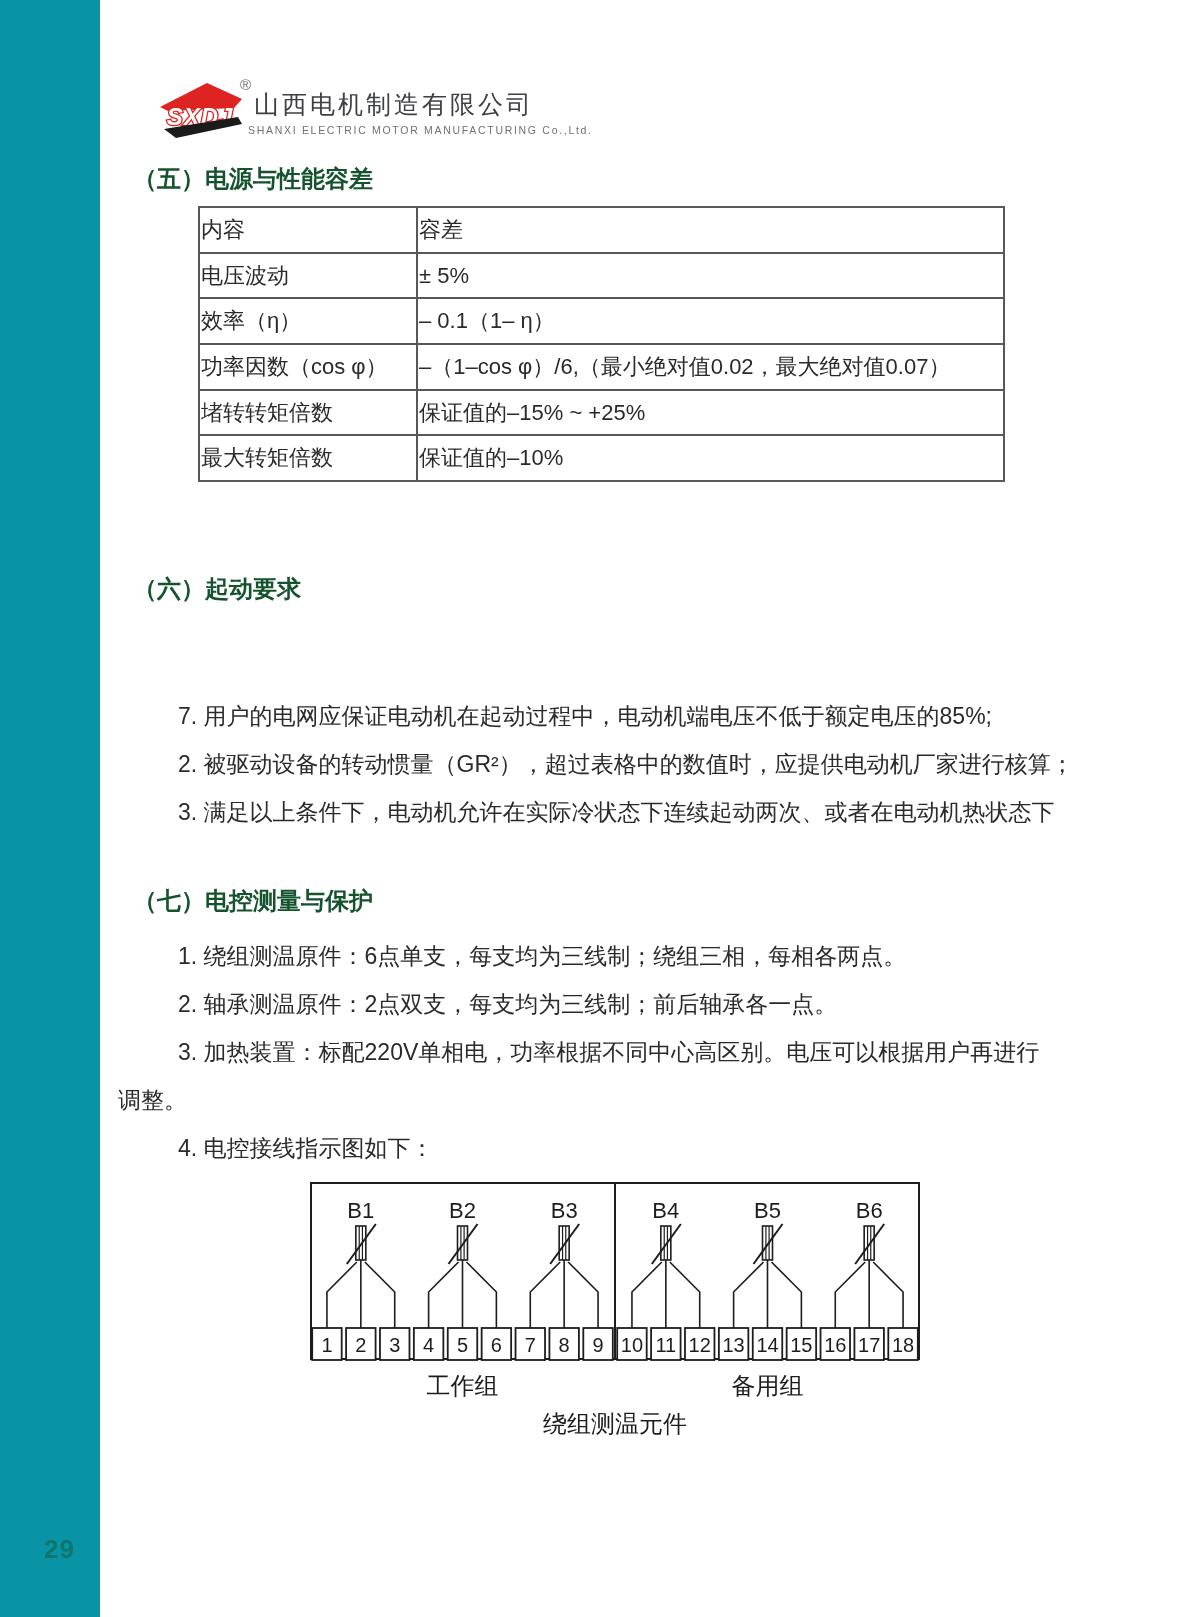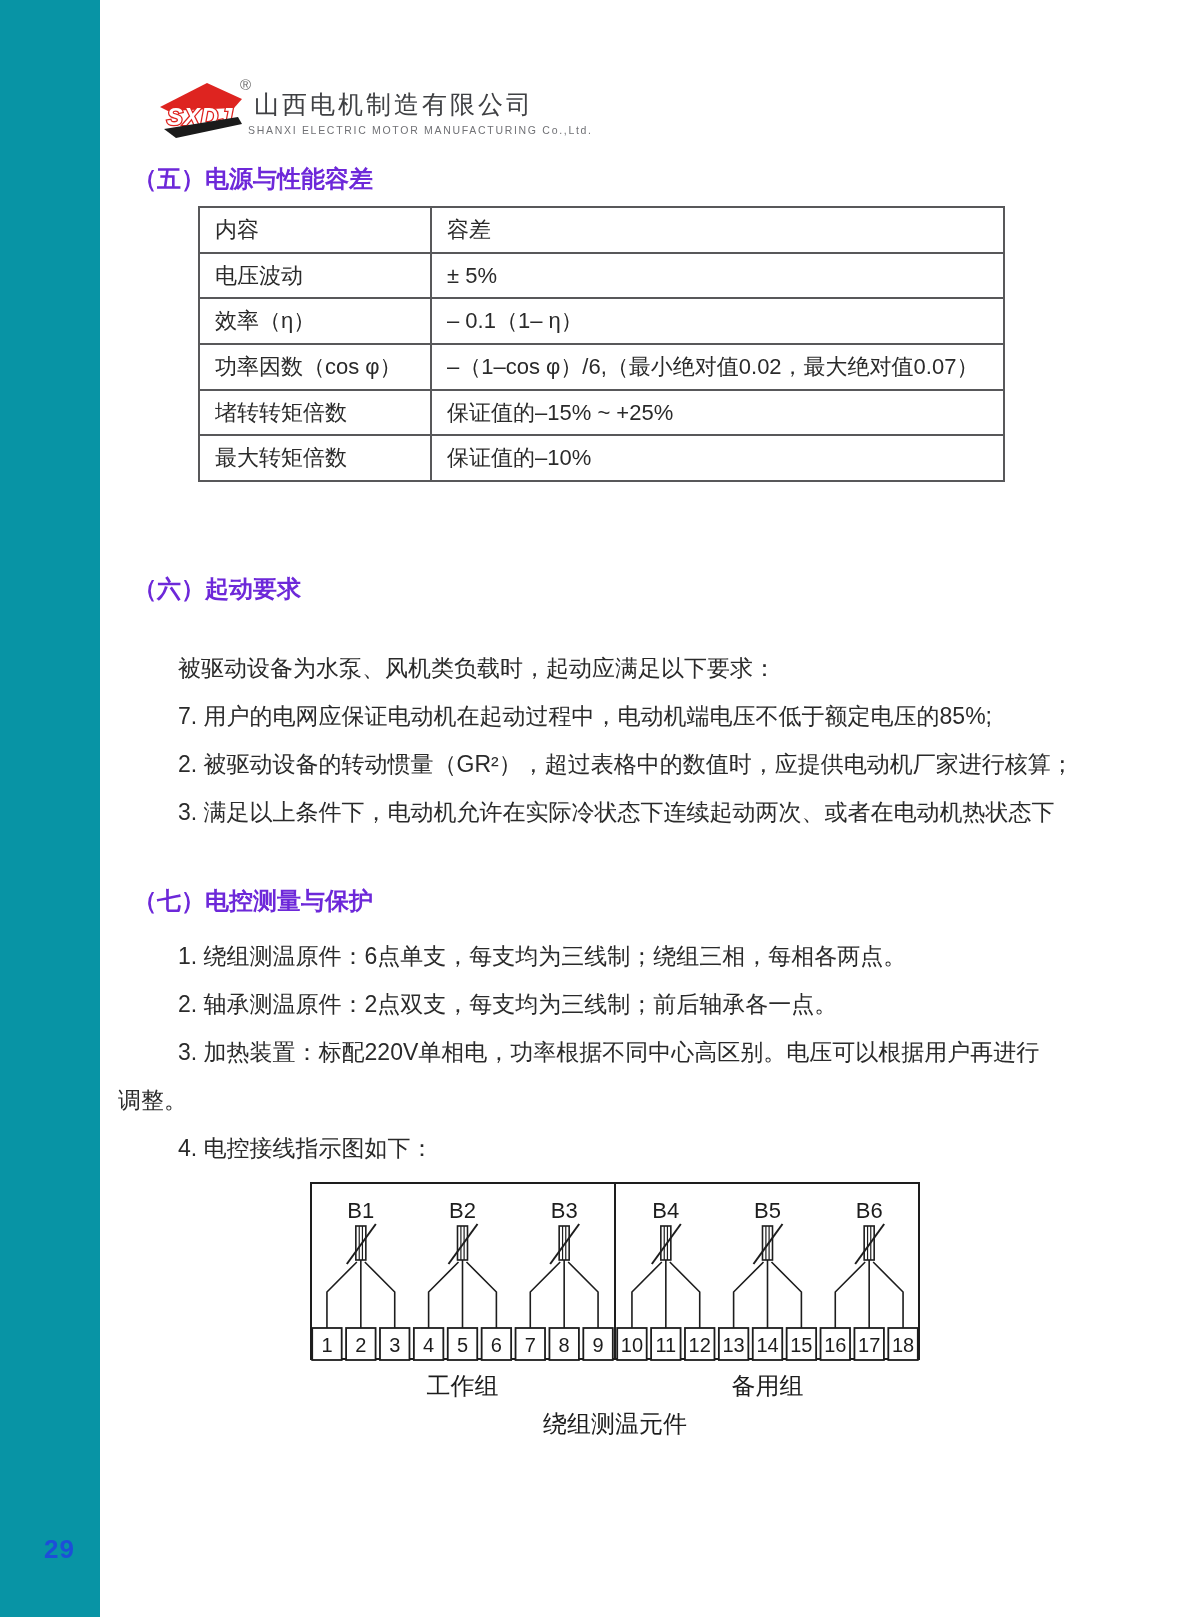--- a/index.html
+++ b/index.html
@@ -11,55 +11,55 @@
     font-family:"Liberation Sans","DejaVu Sans",sans-serif;
     color:#2a2a2a;
     overflow:hidden;
   }
   .sidebar{
     position:absolute;left:0;top:0;width:100px;height:1617px;
     background:#0894a5;
   }
   .page-number{
     position:absolute;left:44px;top:1534px;
-    color:#1d4ed8;font-size:26px;font-weight:bold;letter-spacing:1px;
+    color:#0f766e;font-size:26px;font-weight:bold;letter-spacing:1px;
   }
   
   .logo-block{position:absolute;left:158px;top:78px;width:620px;height:70px;}
   .logo-icon{position:absolute;left:0;top:2px;width:86px;height:60px;}
   .reg-mark{position:absolute;left:82px;top:-2px;font-size:15px;color:#6b6b6b;}
   .company-cn{
     position:absolute;left:96px;top:10px;
     font-size:25px;color:#3f4043;font-weight:500;letter-spacing:3px;white-space:nowrap;
   }
   .company-en{
     position:absolute;left:90px;top:46px;
     font-size:10.5px;color:#707175;letter-spacing:1.7px;white-space:nowrap;
   }
   
   .heading{
     position:absolute;left:133px;
-    font-size:24px;font-weight:bold;color:#6d28d9;white-space:nowrap;
+    font-size:24px;font-weight:bold;color:#14532d;white-space:nowrap;
   }
   .line{
     position:absolute;
     font-size:23px;color:#2a2a2a;white-space:nowrap;line-height:30px;
   }
   .indent{left:178px;}
   .flush{left:118px;}
   
   .tol-table{
     position:absolute;left:198px;top:206px;
     border-collapse:collapse;table-layout:fixed;
     width:807px;
   }
   .tol-table td{
     border:2px solid #58585a;
     height:43.7px;
-    padding:0 0 0 15px;
+    padding:0 0 0 1px;
     font-size:22px;color:#2a2a2a;
     white-space:nowrap;overflow:hidden;margin-left:39px;
   }
   .tol-table .c1{width:215px;}
   
   .diagram{position:absolute;left:310px;top:1182px;width:610px;height:260px;}
   .diagram svg{display:block;}
   .diagram text{font-family:"Liberation Sans","DejaVu Sans",sans-serif;fill:#1d1d1d;}
 </style>
 </head>
@@ -106,21 +106,20 @@
         <td>保证值的–15% ~ +25%</td>
       </tr>
       <tr>
         <td class="c1">最大转矩倍数</td>
         <td>保证值的–10%</td>
       </tr>
     </tbody>
   </table>
 
   <div class="heading" style="top:573px">（六）起动要求</div>
-  <div class="line indent" style="top:653px">被驱动设备为水泵、风机类负载时，起动应满足以下要求：</div>
   <div class="line indent" style="top:701px">7. 用户的电网应保证电动机在起动过程中，电动机端电压不低于额定电压的85%;</div>
   <div class="line indent" style="top:749px">2. 被驱动设备的转动惯量（GR²），超过表格中的数值时，应提供电动机厂家进行核算；</div>
   <div class="line indent" style="top:797px">3. 满足以上条件下，电动机允许在实际冷状态下连续起动两次、或者在电动机热状态下</div>
 
   <div class="heading" style="top:885px">（七）电控测量与保护</div>
   <div class="line indent" style="top:941px">1. 绕组测温原件：6点单支，每支均为三线制；绕组三相，每相各两点。</div>
   <div class="line indent" style="top:989px">2. 轴承测温原件：2点双支，每支均为三线制；前后轴承各一点。</div>
   <div class="line indent" style="top:1037px">3. 加热装置：标配220V单相电，功率根据不同中心高区别。电压可以根据用户再进行</div>
   <div class="line flush" style="top:1085px">调整。</div>
   <div class="line indent" style="top:1133px">4. 电控接线指示图如下：</div>

